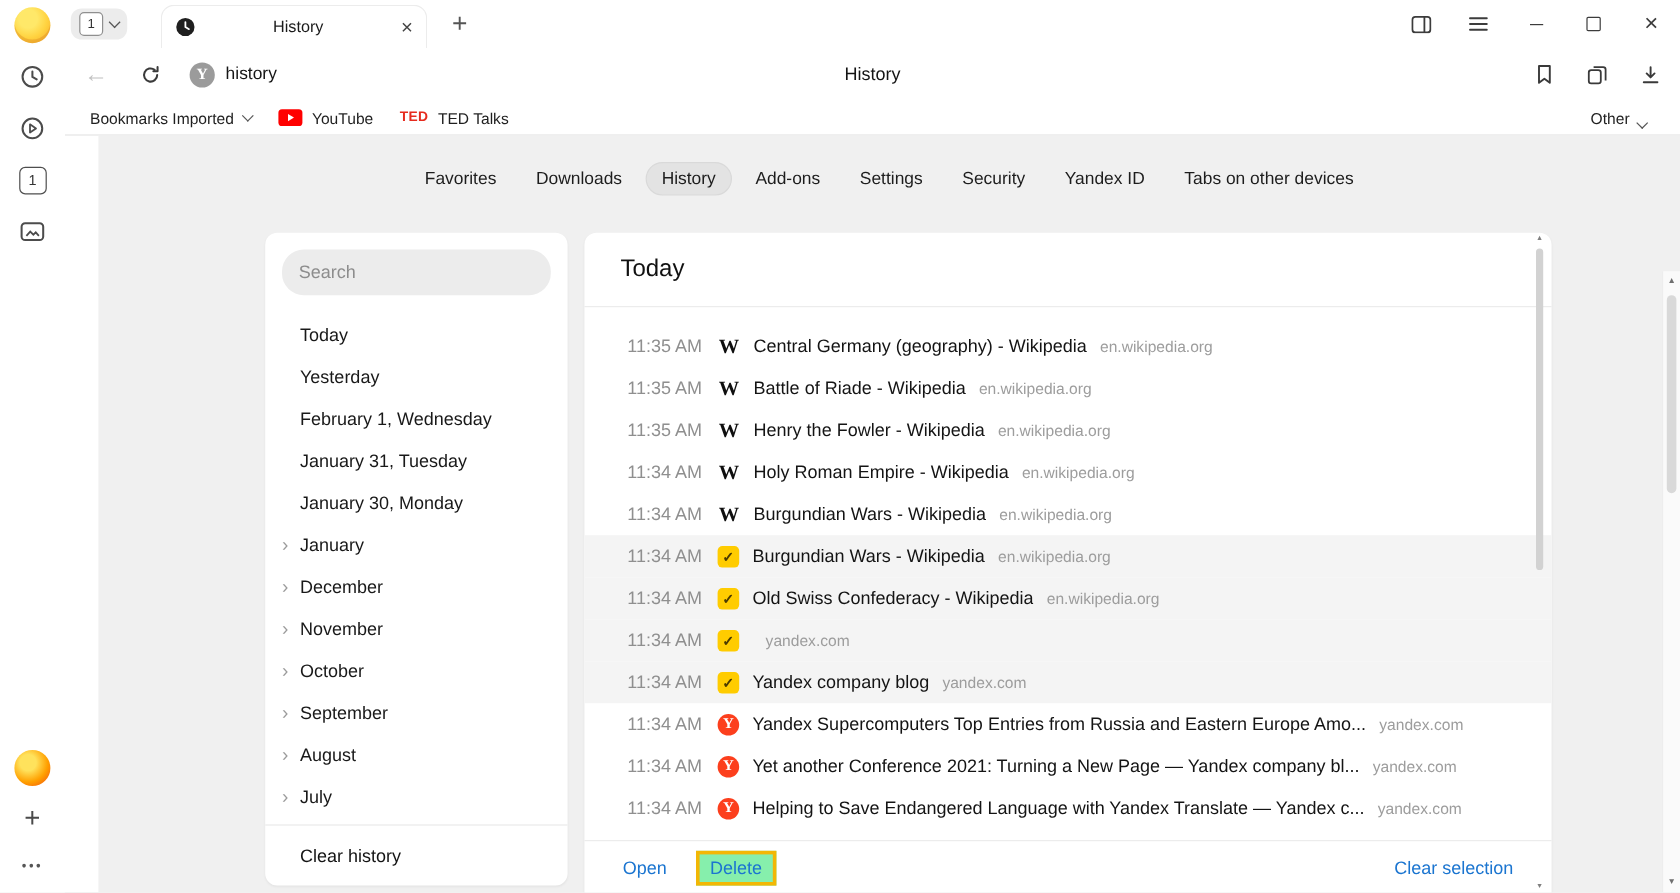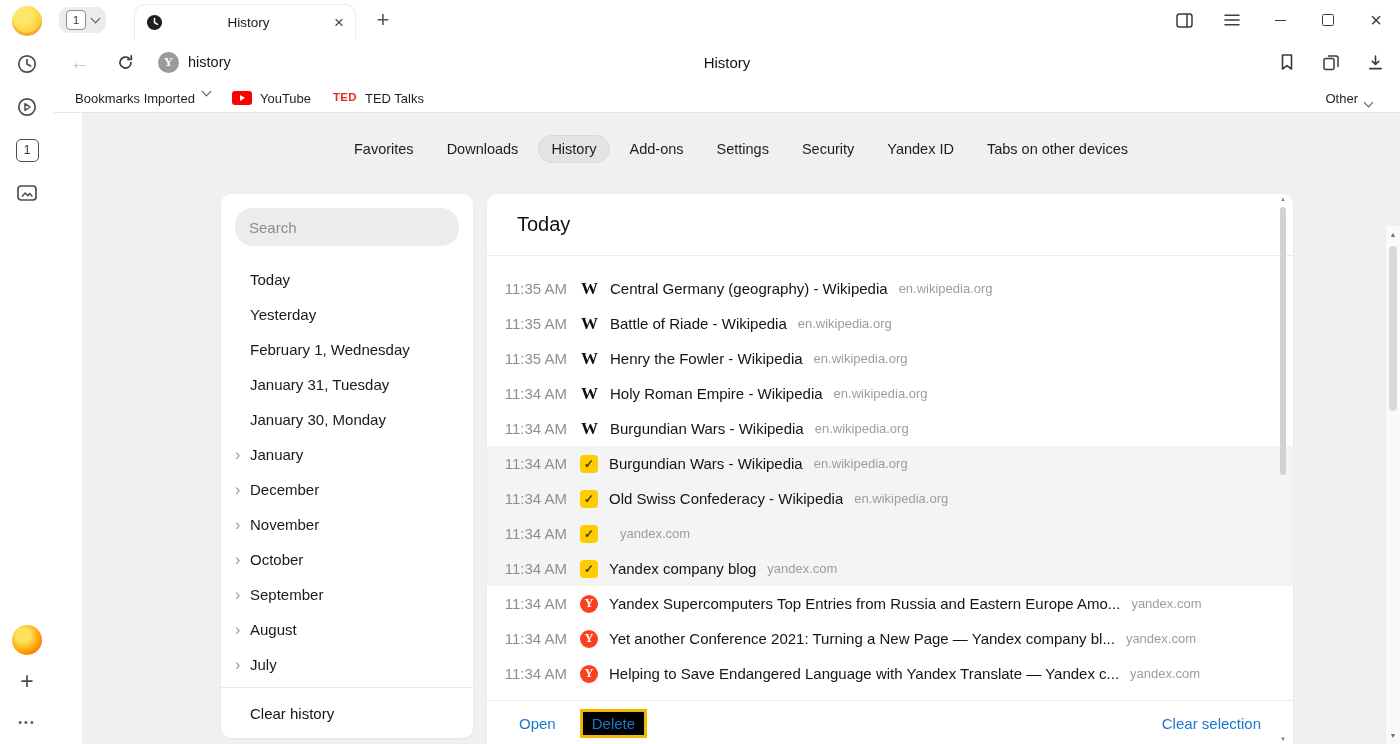--- a/index.html
+++ b/index.html
@@ -55,21 +55,21 @@
   .url-text{font-size:14.5px;color:#161616;}
   .page-title{position:absolute;left:0;right:0;top:0;height:44px;display:flex;align-items:center;
               justify-content:center;font-size:15px;color:#141414;pointer-events:none;}
   .tool-right{position:absolute;right:16px;top:0;height:44px;display:flex;align-items:center;gap:27px;}
   .tool-icon{cursor:pointer;display:flex;}
 
   
   .bookmarks{position:absolute;left:54px;right:0;top:84px;height:29px;background:#fff;
              border-bottom:1px solid #e5e5e5;display:flex;align-items:center;
              font-size:13px;color:#1f1f1f;box-sizing:border-box;}
-  .bm-item{display:flex;gap:8px;margin-left:22px;cursor:pointer;}
+  .bm-item{display:flex;align-items:center;gap:8px;margin-left:22px;cursor:pointer;}
   .bm-first{margin-left:21px;}
   .yt-icon{width:20px;height:14px;background:#ff0000;border-radius:3px;position:relative;}
   .yt-icon::after{content:"";position:absolute;left:8px;top:4px;border-left:5px solid #fff;
                   border-top:3px solid transparent;border-bottom:3px solid transparent;}
   .ted{color:#e62b1e;font-weight:bold;font-size:11.5px;letter-spacing:.3px;}
   .bm-other{margin-left:auto;margin-right:28px;display:flex;align-items:flex-end;gap:7px;cursor:pointer;}
 
   
   .content{position:absolute;left:54px;right:0;top:113px;bottom:0;background:#f0f0f0;overflow:hidden;margin-left:28px;}
   .nav-tabs{display:flex;justify-content:center;gap:7px;margin-top:22px;font-size:14.5px;color:#1d1d1d;}
@@ -96,37 +96,37 @@
   .is-thumb{position:absolute;top:11px;left:3px;width:6px;height:268px;background:#d2d2d2;border-radius:3px;cursor:pointer;}
   .card-footer{border-top:1px solid #eaeaea;height:50px;flex:none;display:flex;align-items:center;
                padding-left:29px;font-size:15px;color:#141414;cursor:pointer;}
 
   
   .right-card{width:806px;height:552px;background:#fff;border-radius:10px 10px 0 0;
               box-shadow:0 1px 2px rgba(0,0,0,.05);display:flex;flex-direction:column;box-sizing:border-box;}
   .rc-header{height:62px;flex:none;display:flex;align-items:center;padding-left:30px;
              font-size:20px;font-weight:500;color:#111;border-bottom:1px solid #ececec;box-sizing:border-box;}
   .hrows{flex:1;padding-top:15px;overflow:hidden;}
-  .hrow{height:35px;display:flex;align-items:center;padding:0 12px;cursor:pointer;}
+  .hrow{height:35px;display:flex;align-items:center;padding:0 30px;cursor:pointer;}
   .hrow.selected{background:#f4f4f4;}
   .htime{width:68px;flex:none;text-align:right;color:#8f8f8f;font-size:15px;}
   .favicon{width:19px;height:19px;flex:none;margin:0 11px 0 13px;display:flex;align-items:center;
            justify-content:center;box-sizing:border-box;}
   .hrow[data-icon="wikipedia"] .favicon{font-family:"Liberation Serif",serif;font-weight:700;
            font-size:17px;color:#0e0e0e;}
   .hrow[data-icon="checkbox"] .favicon{width:18px;height:18px;background:#ffcc00;border-radius:4px;
            color:#4a3a00;font-size:12px;font-weight:bold;}
   .hrow[data-icon="yandex"] .favicon{width:18px;height:18px;background:#fc3f1d;border-radius:50%;
            color:#fff;font-family:"Liberation Serif",serif;font-weight:700;font-size:12.5px;}
   .htitle{font-size:15px;color:#141414;white-space:nowrap;overflow:hidden;flex:0 1 auto;}
   .hdomain{margin-left:11px;color:#9d9d9d;font-size:13px;white-space:nowrap;flex:none;}
   .rc-actions{height:46px;flex:none;border-top:1px solid #ececec;display:flex;align-items:center;
               padding:0 32px;font-size:15px;box-sizing:border-box;}
   .link{color:#1b75d0;cursor:pointer;}
-  .delete-wrap{margin-left:24px;border:3px solid #f2b705;padding:3px 9px;background:#000000;}
+  .delete-wrap{margin-left:24px;border:3px solid #f2b705;padding:3px 9px;background:#86efac;}
   .clear-selection{margin-left:auto;}
 
   
   .win-scroll{position:absolute;right:0;top:113px;bottom:0;width:15px;background:#fafafa;
               border-left:1px solid #ededed;box-sizing:border-box;}
   .ws-up,.ws-down{position:absolute;left:0;right:0;text-align:center;font-size:7px;color:#6f6f6f;cursor:pointer;}
   .ws-up{top:5px;} .ws-down{bottom:5px;}
   .ws-thumb{position:absolute;left:3px;top:20px;width:8px;height:165px;background:#d9d9d9;border-radius:4px;cursor:pointer;}
 </style>
 </head>

